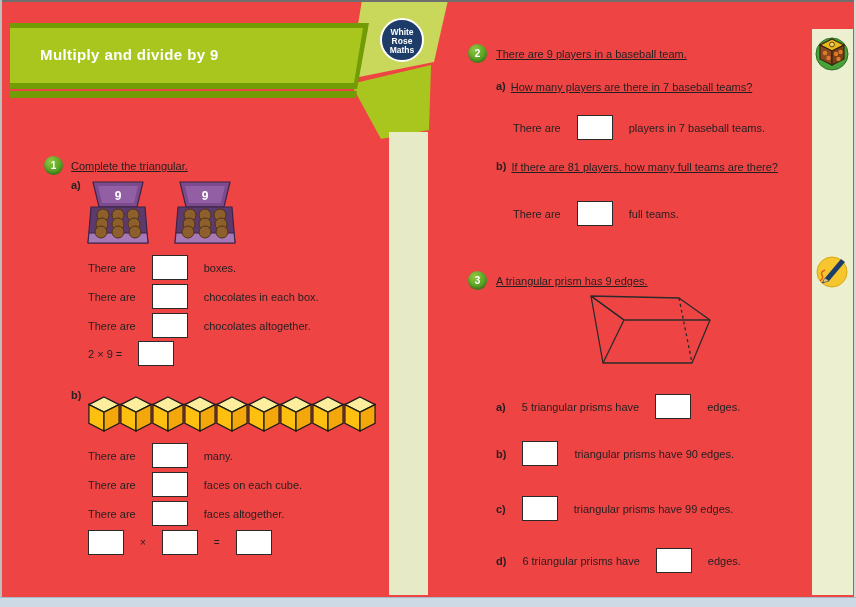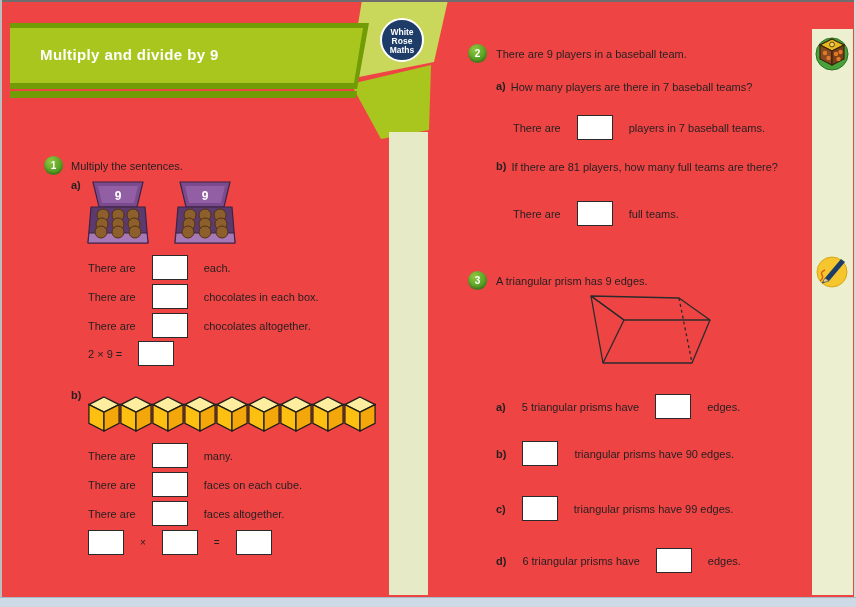--- a/index.html
+++ b/index.html
@@ -18,21 +18,21 @@
   .right-strip{left:812px;top:29px;width:41px;height:566px;background:#ecefd0;}
 
   .banner-title{left:40px;top:46px;font-size:15px;font-weight:bold;color:#ffffff;letter-spacing:.4px;}
 
   
   .qnum{width:19px;height:19px;border-radius:50%;color:#fff;font-size:10px;font-weight:bold;
         display:flex;align-items:center;justify-content:center;
         background:radial-gradient(circle at 35% 28%, #8fc63f 0%, #5ba426 55%, #3f8d1d 100%);
         box-shadow:inset 0 -2px 3px rgba(0,0,0,.25);}
 
-  .txt{font-size:11px;line-height:14px;}
+  .txt{font-size:11px;line-height:14px;text-decoration:underline;}
   .lbl{font-weight:bold;font-size:11px;}
   .row{display:flex;align-items:center;gap:16px;font-size:11px;}
   .abox{width:36px;height:25px;border:1.6px solid #2a2a2a;background:#fff;box-sizing:border-box;flex:0 0 auto;}
   .op{font-size:10px;}
   .qline{display:flex;gap:5px;align-items:flex-start;}
 
   .cubes-row{display:flex;gap:0;}
 
   .footer{left:600px;top:584px;width:228px;text-align:right;font-size:7.5px;font-weight:bold;color:#3a3a3a;margin-top:12px;}
 </style>
@@ -102,35 +102,35 @@
   <svg class="abs" style="left:813px;top:252px" width="38" height="38" viewBox="0 0 38 38">
     <circle cx="19" cy="20" r="15" fill="#f6c62f" stroke="#d9a612" stroke-width="1"></circle>
     <polygon points="12,26 28,7 32,10 16,29" fill="#1d3c68"></polygon>
     <polygon points="9,31 12,26 16,29" fill="#e8c87e" stroke="#1d3c68" stroke-width="0.6"></polygon>
     <polygon points="9,31 10.6,29.4 11.8,30.4" fill="#1d3c68"></polygon>
     <path d="M7,29 q4,-3 2,-6 q-2,-3 3,-5" stroke="#e05a10" stroke-width="1.4" fill="none"></path>
   </svg>
 
   <div class="abs" style="left:0;top:0;width:430px;height:607px">
     <div class="abs qnum" style="left:44px;top:156px">1</div>
-    <div class="abs txt" style="left:71px;top:159px">Multiply the sentences.</div>
+    <div class="abs txt" style="left:71px;top:159px">Complete the triangular.</div>
 
     <div class="abs lbl" style="left:71px;top:179px">a)</div>
 
     <svg class="abs" style="left:87px;top:181px" width="62" height="64">
         <use href="#choc-box"></use>
       </svg>
     <svg class="abs" style="left:174px;top:181px" width="62" height="64">
         <use href="#choc-box"></use>
       </svg>
 
     <div class="abs row" style="left:88px;top:255px">
       <span>There are</span>
       <span class="abox"></span>
-      <span>each.</span>
+      <span>boxes.</span>
     </div>
     <div class="abs row" style="left:88px;top:284px">
       <span>There are</span>
       <span class="abox"></span>
       <span>chocolates in each box.</span>
     </div>
     <div class="abs row" style="left:88px;top:313px">
       <span>There are</span>
       <span class="abox"></span>
       <span>chocolates altogether.</span>

